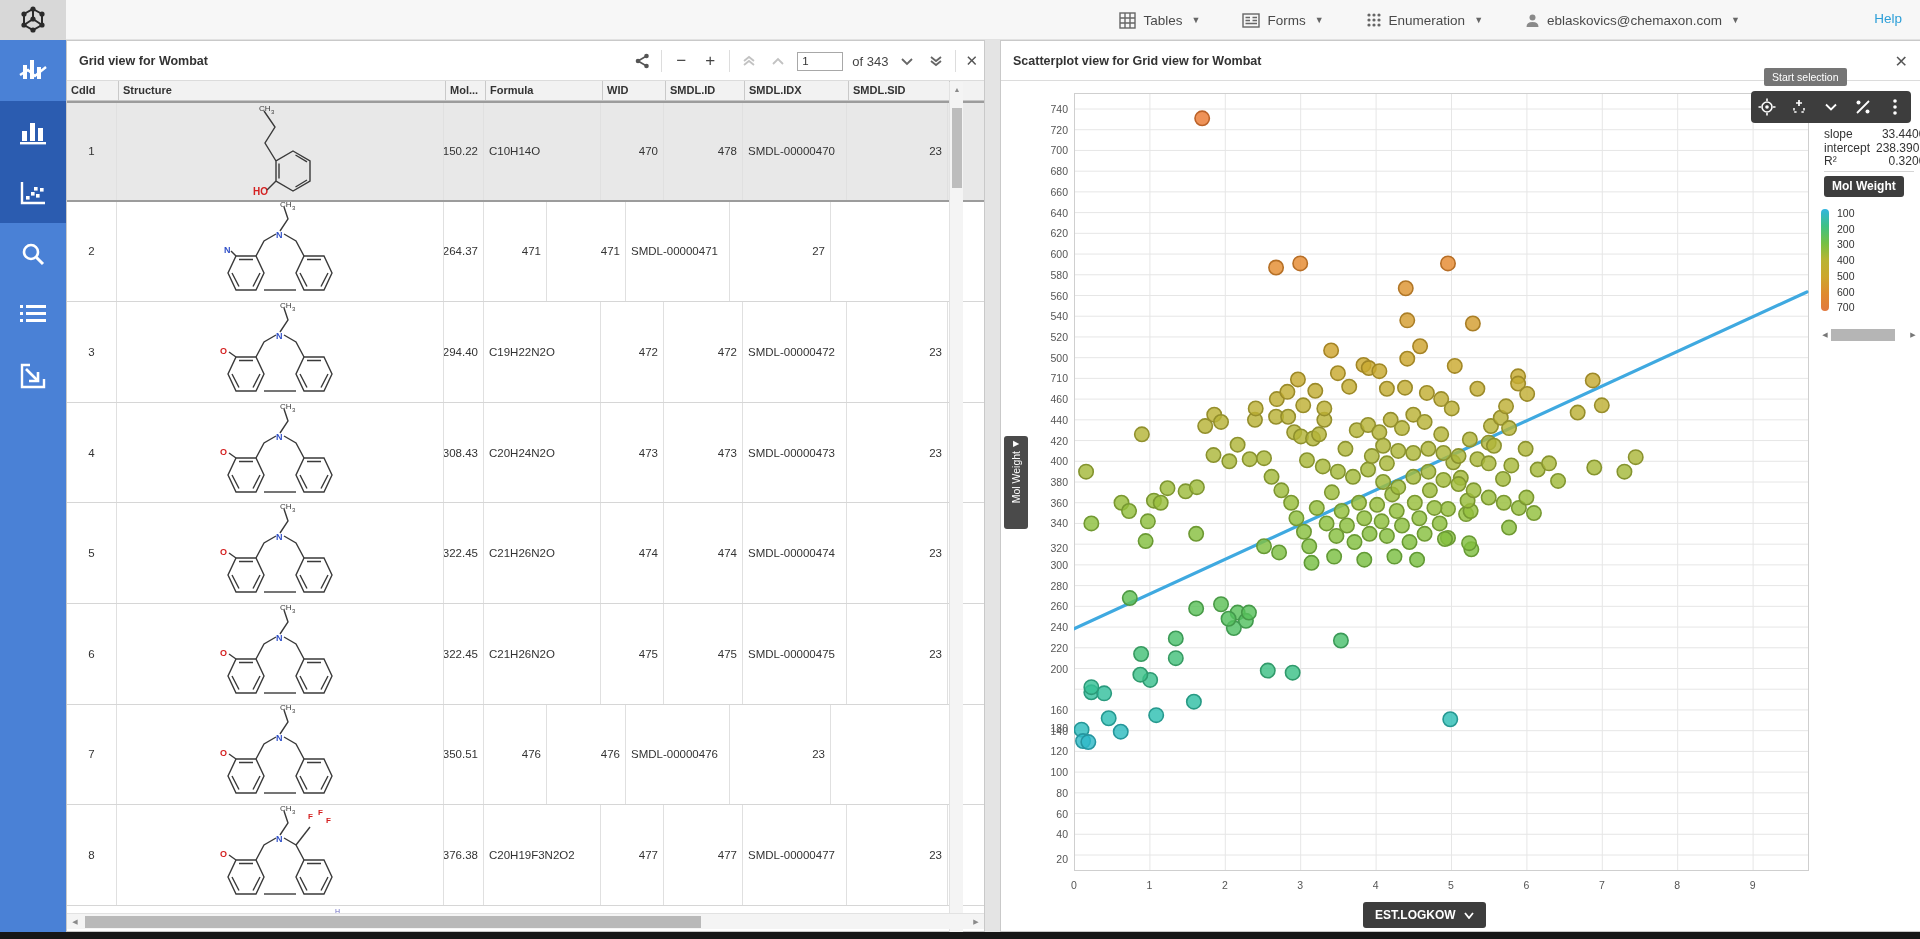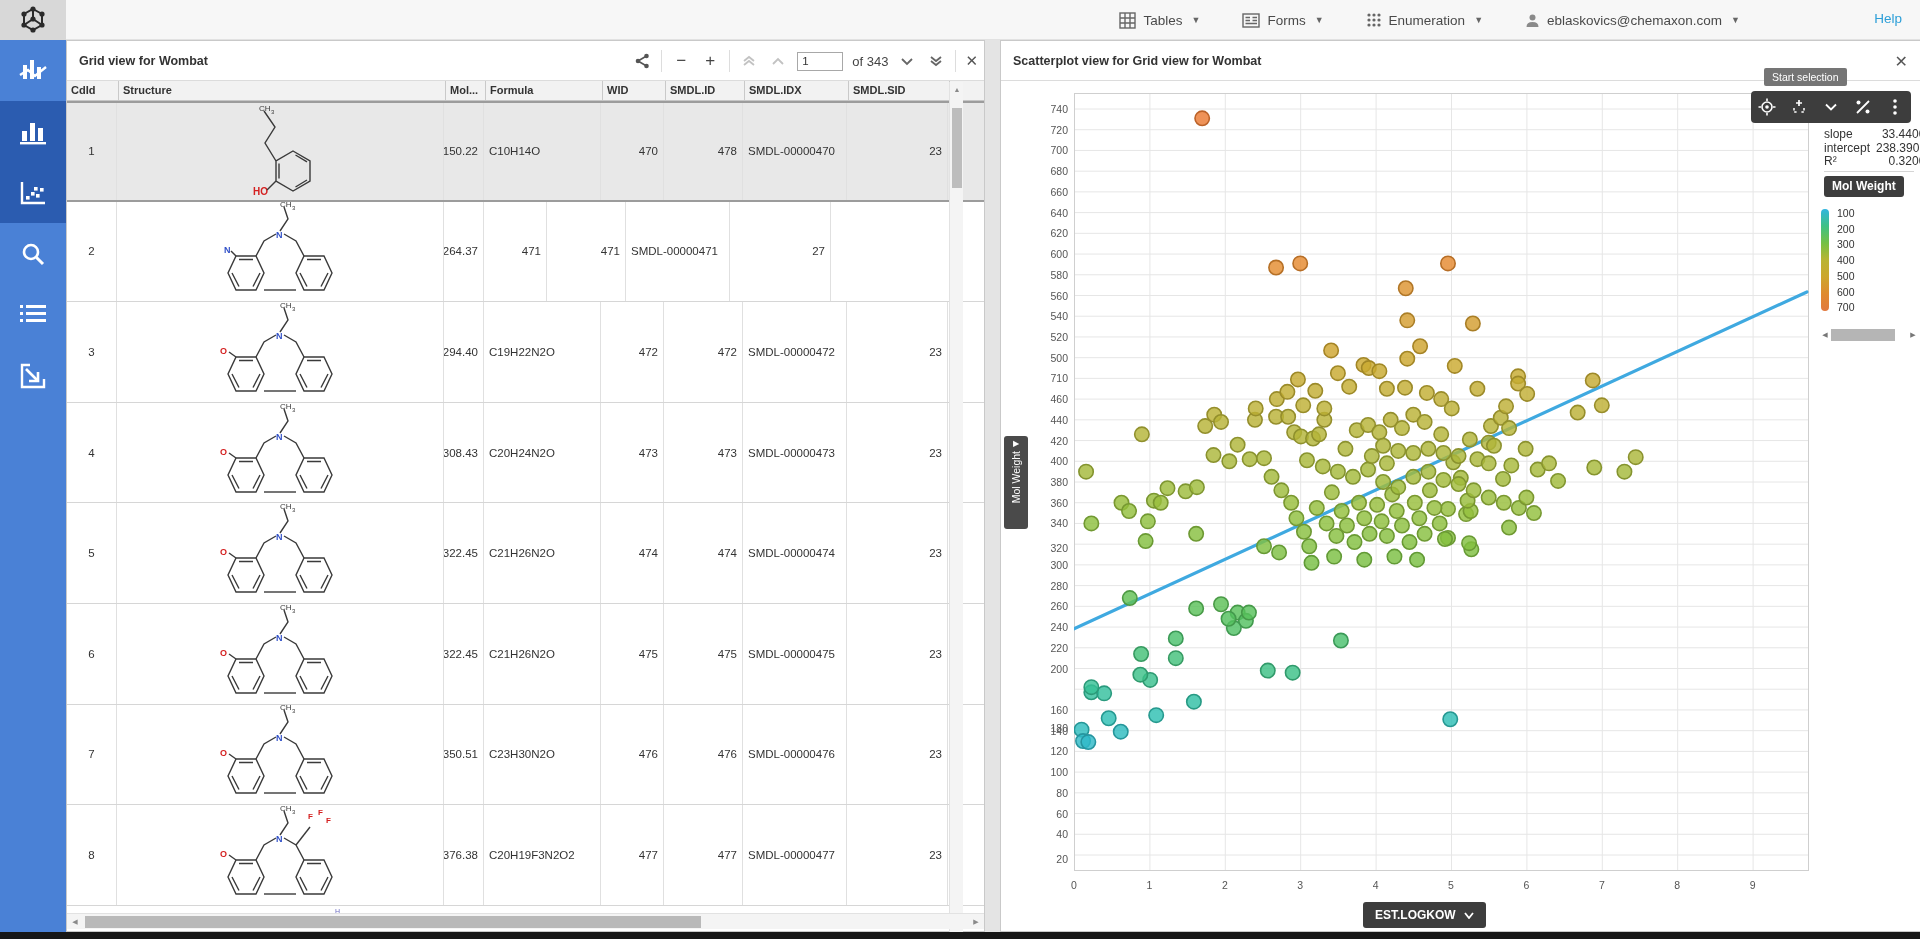--- a/index.html
+++ b/index.html
@@ -481,21 +481,20 @@
     </g>
     <text x="76" y="37" font-size="9" font-weight="bold" fill="#3050c8">N</text>
     <text x="80" y="6" font-size="8" fill="#3a3a3a">CH</text>
             <text x="92" y="9" font-size="6" fill="#3a3a3a">3</text>
     <text x="20" y="52" font-size="9" font-weight="bold" fill="#d42020">O</text>
       <path d="M29 50 L36 55" stroke="#3a3a3a" stroke-width="1.4"></path>
 
   </svg>
         </div>
         <div class="cell c-num" style="width: 40px;">350.51</div>
-        <div class="cell c-left" style="width: 117px;">C23H30N2O</div>
         <div class="cell c-num" style="width: 63px;">476</div>
         <div class="cell c-num" style="width: 79px;">476</div>
         <div class="cell c-left" style="width: 104px;">SMDL-00000476</div>
         <div class="cell c-num" style="width: 101px;">23</div>
       </div>
       <div class="grid-row">
         <div class="cell c-center" style="width: 50px;">8</div>
         <div class="cell struct-cell" style="width: 327px;">
           <svg width="160" height="100" viewBox="0 0 160 100">
     <g stroke="#3a3a3a" stroke-width="1.4" fill="none">

